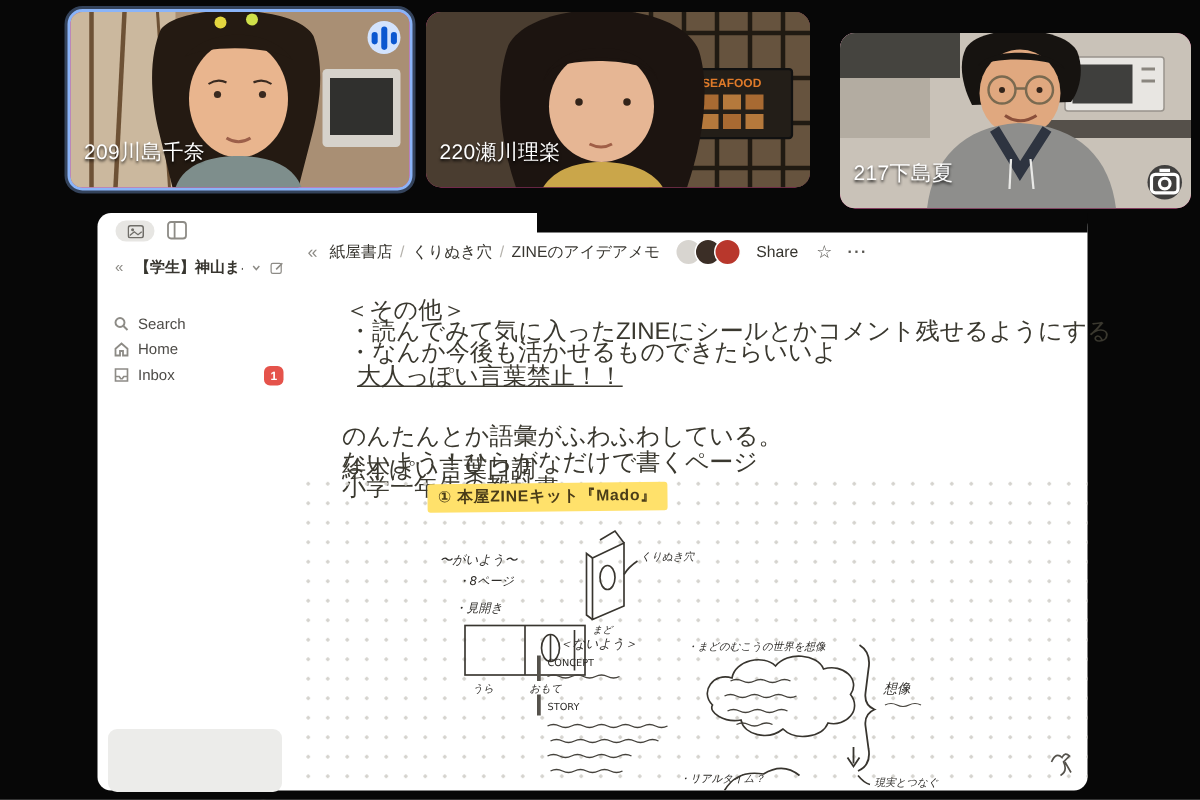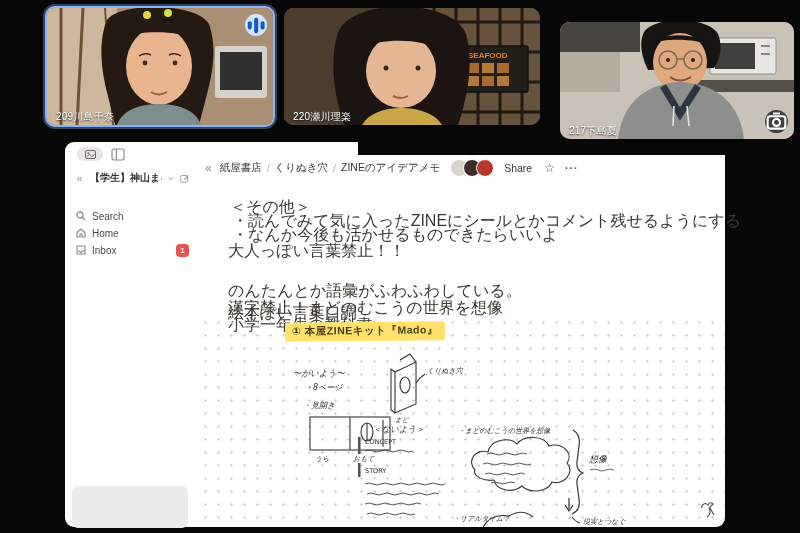--- a/index.html
+++ b/index.html
@@ -3,21 +3,21 @@
 <meta charset="utf-8">
 <style>
   html,body{margin:0;padding:0;background:#070707;}
   .stage{position:relative;width:800px;height:533px;background:#070707;overflow:hidden;
          font-family:"Liberation Sans","DejaVu Sans",sans-serif;color:#37352f;}
   .abs{position:absolute;}
   
   .tile{position:absolute;top:8px;height:117px;border-radius:10px;overflow:hidden;background:#ec4899;}
   .tile.active{border:2px solid #8ab4f8;box-shadow:0 0 0 2px rgba(138,180,248,.35);top:6px;}
   .tile svg{display:block;width:100%;height:100%;}
-  .tile-name{position:absolute;left:9px;bottom:1px;font-size:10px;color:#fff;
+  .tile-name{position:absolute;left:9px;bottom:14px;font-size:14px;color:#fff;
              text-shadow:0 1px 2px rgba(0,0,0,.85);letter-spacing:.2px;}
   .speak-badge{position:absolute;top:6px;right:6px;width:22px;height:22px;border-radius:50%;
                background:#d3e3fd;display:flex;align-items:center;justify-content:center;}
   .cam-badge{position:absolute;bottom:6px;right:6px;width:23px;height:23px;border-radius:50%;
              background:rgba(25,26,28,.78);display:flex;align-items:center;justify-content:center;}
   
   .window{position:absolute;left:65px;top:142px;width:660px;height:385px;background:#fff;
           border-radius:9px;}
   .notch{position:absolute;left:293px;top:0;width:367px;height:13px;background:#070707;}
   .tabpill{position:absolute;left:12px;top:5px;width:26px;height:14px;background:#e7e6e3;
@@ -232,24 +232,24 @@
           <span class="av" style="background:#b8372c;"></span>
         </span>
         <span style="margin-left:10px;font-size:10.5px;">Share</span>
         <span style="margin-left:12px;font-size:12px;color:#55534e;">☆</span>
         <span style="margin-left:10px;margin-right:10px;font-weight:bold;color:#55534e;letter-spacing:1px;">···</span>
       </div>
 
       <div class="doc-line" style="left:35px;top:42px;">＜その他＞</div>
       <div class="doc-line" style="left:37px;top:56px;">・読んでみて気に入ったZINEにシールとかコメント残せるようにする</div>
       <div class="doc-line" style="left:37px;top:70px;">・なんか今後も活かせるものできたらいいよ</div>
-      <div class="doc-line" style="left:33px;top:86px;">大人っぽい言葉禁止！！</div>
+      <div class="doc-line" style="left:43px;top:86px;text-decoration:underline;">大人っぽい言葉禁止！！</div>
       <div class="doc-line" style="left:33px;top:108px;margin-top:40px;">絵本ぽい言葉口調</div>
       <div class="doc-line" style="left:33px;top:126px;">のんたんとか語彙がふわふわしている。</div>
-      <div class="doc-line" style="left:33px;top:143px;">漢字禁止！まどのむこうの世界を想像</div>
+      <div class="doc-line" style="left:33px;top:143px;">ないよう！ひらがなだけで書くページ</div>
       <div class="doc-line" style="left:33px;top:160px;">小学一年生の教科書</div>
     </div>
 
     <div class="sketcharea">
       <div class="hl-title">① 本屋ZINEキット『Mado』</div>
       <svg class="sk" viewBox="0 0 530 215">
 
         <text x="98" y="64" font-size="8.5" class="hand">〜がいよう〜</text>
         <text x="110" y="78" font-size="8" class="hand">・8ページ</text>
         <text x="108" y="96" font-size="8" class="hand">・見開き</text>

